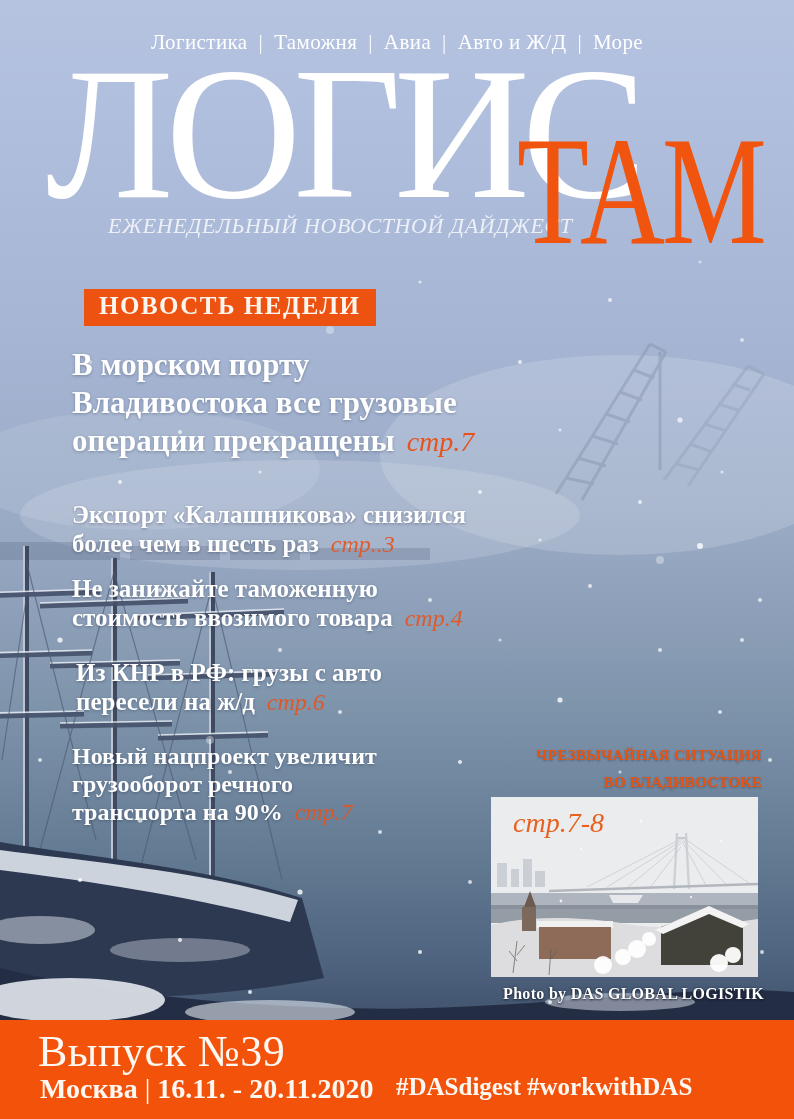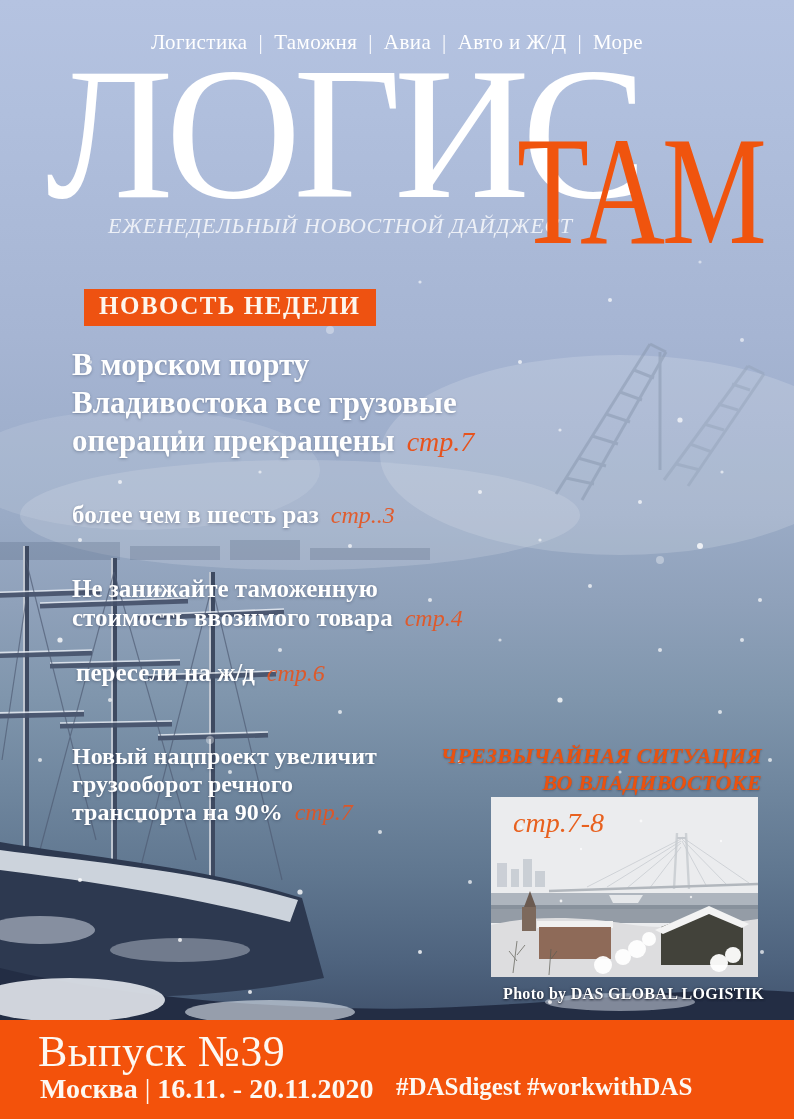--- a/index.html
+++ b/index.html
@@ -37,22 +37,22 @@
   .lead .page-ref{font-size:28px;margin-left:12px;}
   .story{position:absolute;left:72px;z-index:3;color:#fff;font-weight:bold;
     font-size:25px;line-height:29px;text-shadow:0 1px 3px rgba(35,45,70,.4);}
   .story .page-ref{font-size:24px;margin-left:12px;opacity:.9;}
   .story-1{top:500px;}
   .story-2{top:574px;}
   .story-3{top:658px;left:76px;}
   .story-4{top:742px;font-size:24px;line-height:28px;}
   
   .emergency-title{position:absolute;right:32px;top:742px;z-index:3;text-align:right;
-    color:#ea520f;font-weight:bold;font-size:22px;line-height:27px;letter-spacing:.3px;
-    text-shadow:0 1px 2px rgba(30,35,55,.35);font-style:italic;}
+    color:#ea520f;font-weight:bold;font-size:15px;line-height:27px;letter-spacing:.3px;
+    text-shadow:0 1px 2px rgba(30,35,55,.35);}
   .photo{position:absolute;left:491px;top:797px;width:267px;height:180px;z-index:3;
     background:#ebecee;overflow:hidden;}
   .photo-ref{position:absolute;left:22px;top:10px;font-style:italic;
     font-size:28px;color:#e8611f;z-index:2;text-align:right;}
   .photo svg{position:absolute;left:0;top:0;}
   .credit{position:absolute;right:30px;top:985px;z-index:3;color:#fff;
     font-weight:bold;font-size:16px;letter-spacing:.3px;
     text-shadow:0 1px 2px rgba(20,25,40,.8), 0 0 3px rgba(20,25,40,.5);}
   
   .footer{position:absolute;left:0;right:0;top:1020px;height:99px;z-index:5;
@@ -215,27 +215,29 @@
 
   <div class="badge">НОВОСТЬ НЕДЕЛИ</div>
 
   <div class="lead">
     <div>В морском порту</div>
     <div>Владивостока все грузовые</div>
     <div><span>операции прекращены</span><span class="page-ref">стр.7</span></div>
   </div>
 
   <div class="story story-1">
+    <div>Экспорт «Калашникова» снизился</div>
     <div><span>более чем в шесть раз</span><span class="page-ref">стр..3</span></div>
   </div>
   <div class="story story-2">
     <div>Не занижайте таможенную</div>
     <div><span>стоимость ввозимого товара</span><span class="page-ref">стр.4</span></div>
   </div>
   <div class="story story-3">
+    <div>Из КНР в РФ: грузы с авто</div>
     <div><span>пересели на ж/д</span><span class="page-ref">стр.6</span></div>
   </div>
   <div class="story story-4">
     <div>Новый нацпроект увеличит</div>
     <div>грузооборот речного</div>
     <div><span>транспорта на 90%</span><span class="page-ref">стр.7</span></div>
   </div>
 
   <div class="emergency-title">
     <div>ЧРЕЗВЫЧАЙНАЯ СИТУАЦИЯ</div>

